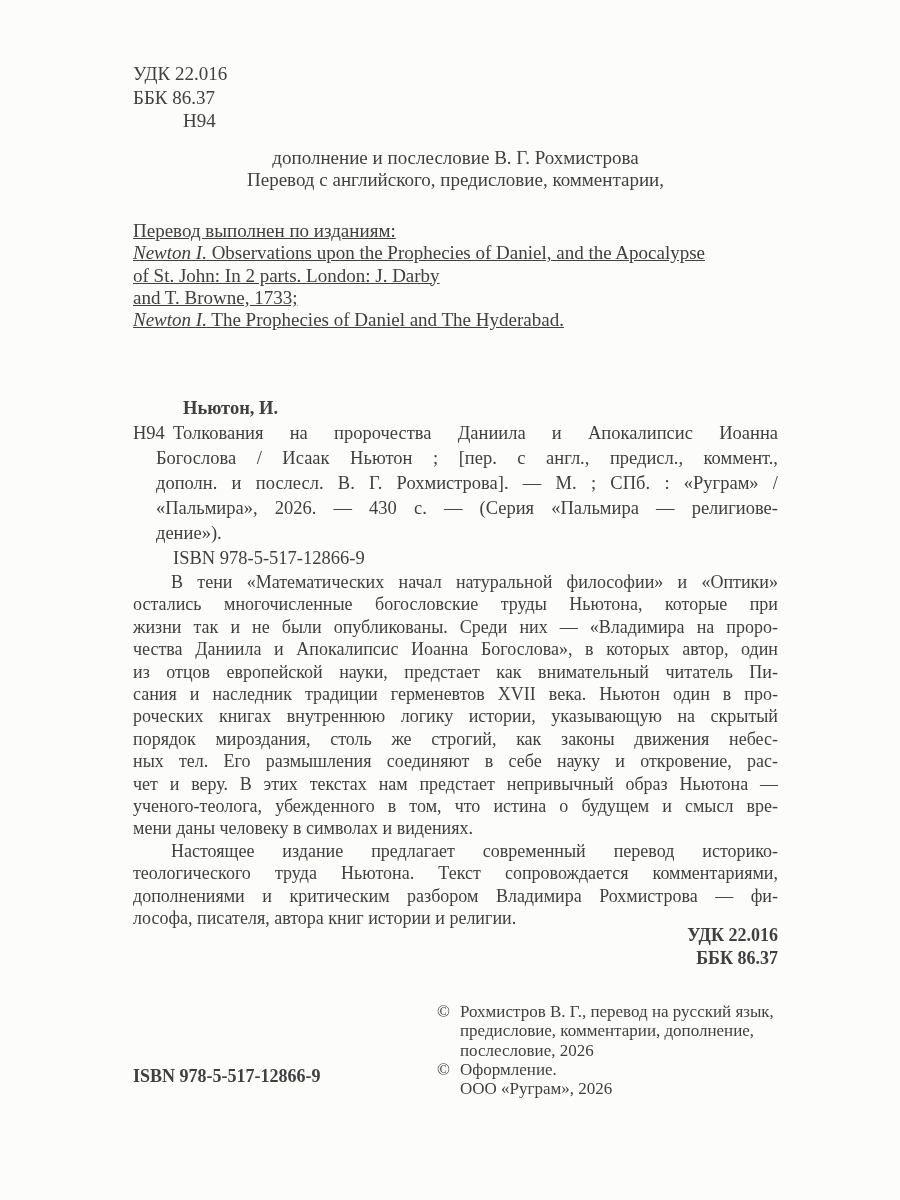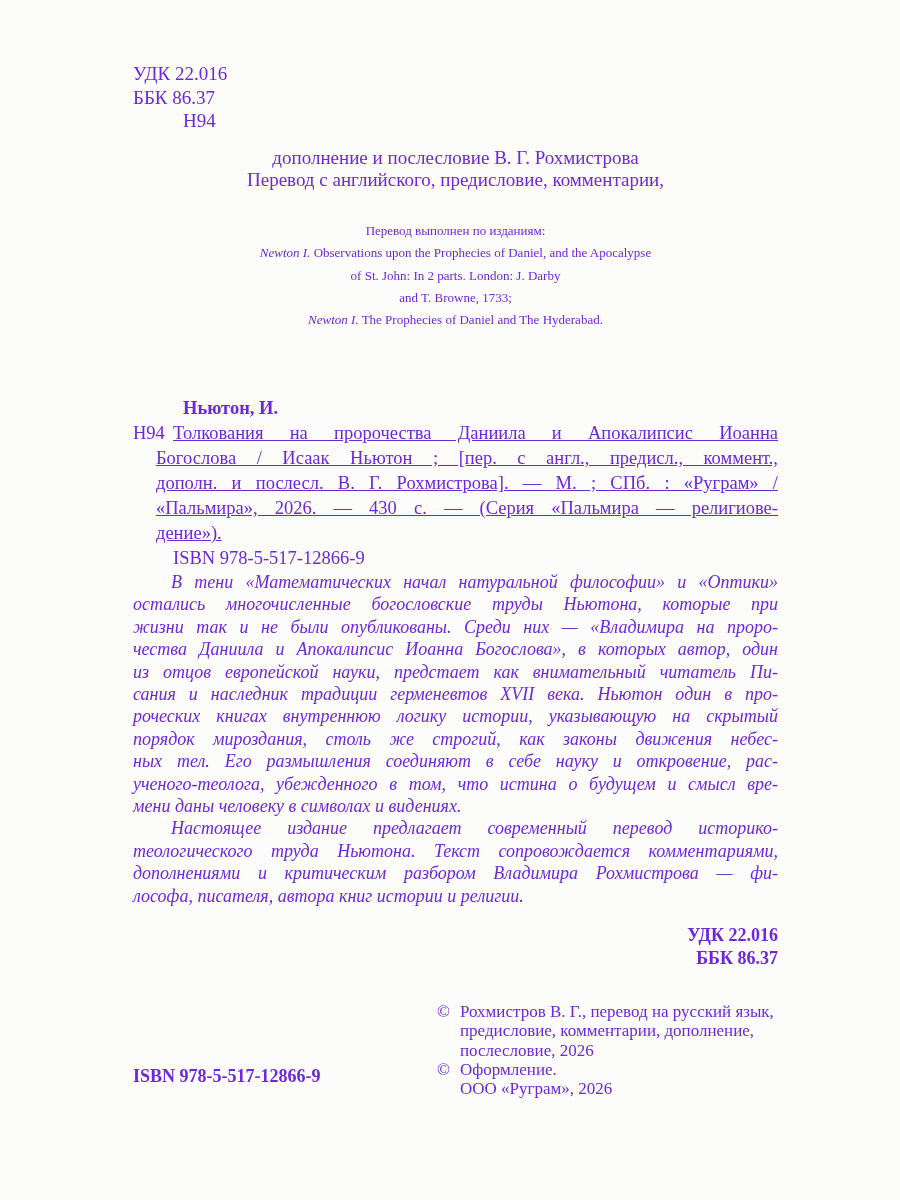--- a/index.html
+++ b/index.html
@@ -6,65 +6,65 @@
   body {
     background: #e8e8e8;
     font-family: "Liberation Serif", "DejaVu Serif", serif;
   }
   .page {
     position: relative;
     width: 900px;
     height: 1200px;
     margin: 0 auto;
     background: #fcfcfb;
-    color: #6d28d9;
+    color: #404040;
     overflow: hidden;
   }
   .abs { position: absolute; }
 
   
   .head-left {
     top: 62px; left: 133px;
     font-size: 19px; line-height: 23.5px;
   }
   .head-left .code-line { margin-left: 50px; }
 
   
   .translator {
     top: 147px; left: 133px; width: 645px;
     font-size: 19px; line-height: 22px; text-align: center;
   }
 
   
   .editions {
     top: 220px; left: 133px; width: 645px;
-    font-size: 13px; line-height: 22.3px; text-align: center;
+    font-size: 19px; line-height: 22.3px;  text-decoration: underline;
   }
   .editions .em { font-style: italic; }
 
   
   .card {
     top: 396px; left: 133px; width: 645px;
     font-size: 18.5px; line-height: 25px;
   }
   .card-author { font-weight: bold; margin-left: 50px; }
   .card-body { position: relative; }
   .card-code { position: absolute; left: 0; top: 0; }
-  .card-lines { margin-left: 23px; text-decoration: underline; }
+  .card-lines { margin-left: 23px; }
   .card-line { text-align: justify; text-align-last: justify; }
   .card-line.is-first { text-indent: 17px; }
   .card-line.is-last { text-align-last: left; }
   .card-isbn { margin-left: 40px; }
 
   
   .annotation {
     top: 571px; left: 133px; width: 645px;
     font-size: 18px; line-height: 22.4px;
   }
-  .ann-line { text-align: justify; text-align-last: justify; font-style: italic; }
+  .ann-line { text-align: justify; text-align-last: justify; }
   .ann-line.is-first { text-indent: 38px; }
   .ann-line.is-last { text-align-last: left; }
 
   
   .udk-right {
     top: 924px; left: 133px; width: 645px;
     font-size: 18px; font-weight: bold; line-height: 23px;
     text-align: right;
   }
 
@@ -130,20 +130,21 @@
 
     <div class="ann-line is-first">В тени «Математических начал натуральной философии» и «Оптики»</div>
         <div class="ann-line">остались многочисленные богословские труды Ньютона, которые при</div>
         <div class="ann-line">жизни так и не были опубликованы. Среди них — «Владимира на проро-</div>
         <div class="ann-line">чества Даниила и Апокалипсис Иоанна Богослова», в которых автор, один</div>
         <div class="ann-line">из отцов европейской науки, предстает как внимательный читатель Пи-</div>
         <div class="ann-line">сания и наследник традиции герменевтов XVII века. Ньютон один в про-</div>
         <div class="ann-line">роческих книгах внутреннюю логику истории, указывающую на скрытый</div>
         <div class="ann-line">порядок мироздания, столь же строгий, как законы движения небес-</div>
         <div class="ann-line">ных тел. Его размышления соединяют в себе науку и откровение, рас-</div>
+        <div class="ann-line">чет и веру. В этих текстах нам предстает непривычный образ Ньютона —</div>
         <div class="ann-line">ученого-теолога, убежденного в том, что истина о будущем и смысл вре-</div>
         <div class="ann-line is-last">мени даны человеку в символах и видениях.</div>
       </div>
     <div>
 
     <div class="ann-line is-first">Настоящее издание предлагает современный перевод историко-</div>
         <div class="ann-line">теологического труда Ньютона. Текст сопровождается комментариями,</div>
         <div class="ann-line">дополнениями и критическим разбором Владимира Рохмистрова — фи-</div>
         <div class="ann-line is-last">лософа, писателя, автора книг истории и религии.</div>
       </div>

